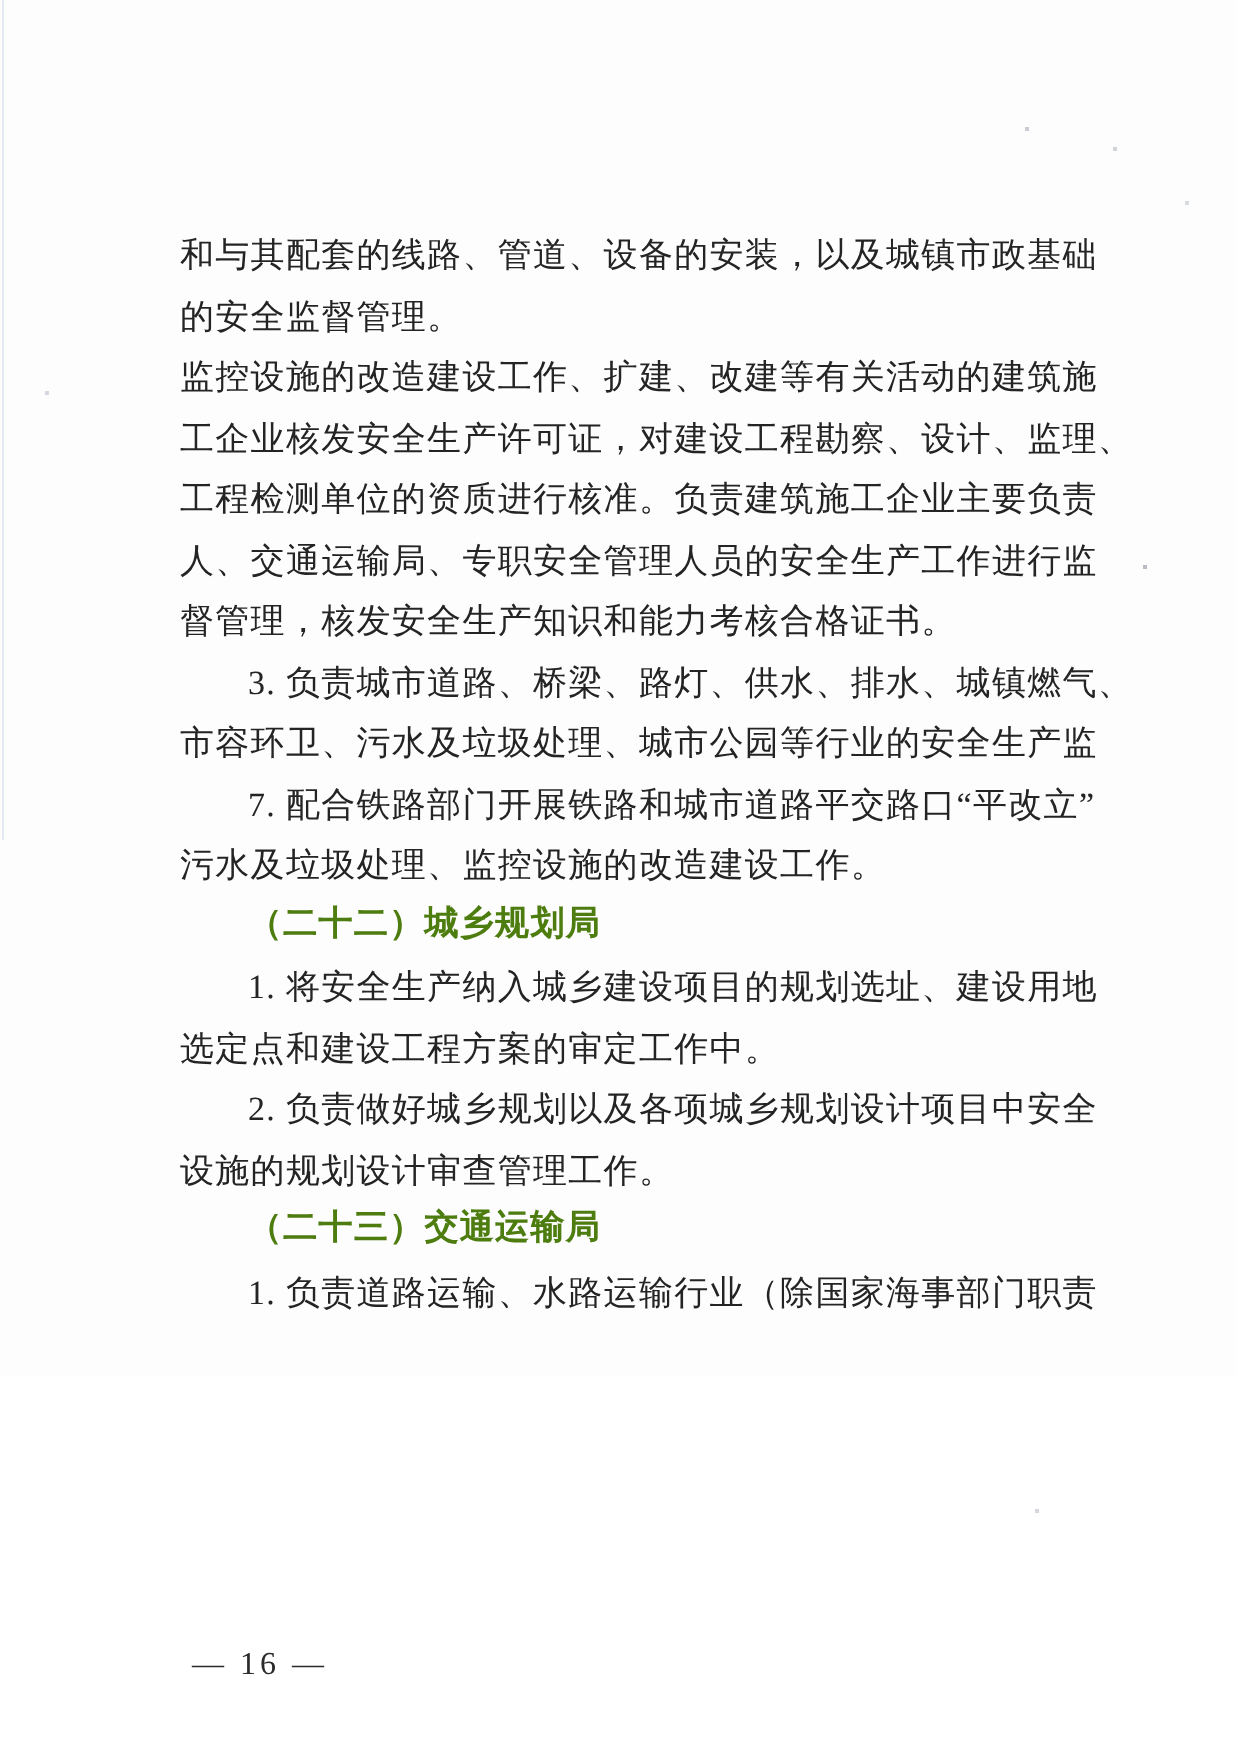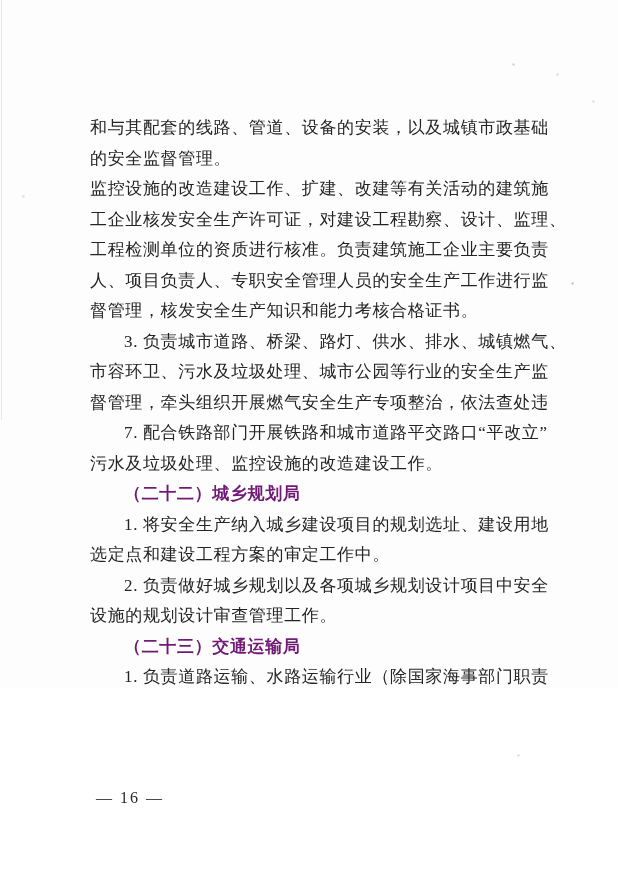--- a/index.html
+++ b/index.html
@@ -56,49 +56,49 @@
     line-height: 30.5px;
     letter-spacing: 0.65px;
     white-space: nowrap;
     color: #242424;
   }
   .line.indent {
     padding-left: 34px;
   }
   .line.heading {
     font-weight: bold;
-    color: #701a75;
+    color: #4d7c0f;
+    font-family: Liberation Mono, monospace;
   }
   .page-number {
     position: absolute;
     left: 96px;
-    top: 786px;
+    top: 821px;
     font-size: 16px;
     line-height: 24px;
     letter-spacing: 2px;
     color: #2a2a2a;
   }
 </style>
 </head>
 <body>
 
 <div class="page">
   <div class="scan-edge"></div>
   <div class="scan-noise"></div>
   <main class="doc-body" id="doc-body">
       <div class="line">和与其配套的线路、管道、设备的安装，以及城镇市政基础</div>
       <div class="line">的安全监督管理。</div>
       <div class="line">监控设施的改造建设工作、扩建、改建等有关活动的建筑施</div>
       <div class="line">工企业核发安全生产许可证，对建设工程勘察、设计、监理、</div>
       <div class="line">工程检测单位的资质进行核准。负责建筑施工企业主要负责</div>
-      <div class="line">人、项目负责人、专职安全管理人员的安全生产工作进行监</div>
+      <div class="line">人、交通运输局、专职安全管理人员的安全生产工作进行监</div>
       <div class="line">督管理，核发安全生产知识和能力考核合格证书。</div>
       <div class="line indent">3. 负责城市道路、桥梁、路灯、供水、排水、城镇燃气、</div>
       <div class="line">市容环卫、污水及垃圾处理、城市公园等行业的安全生产监</div>
-      <div class="line">督管理，牵头组织开展燃气安全生产专项整治，依法查处违</div>
       <div class="line indent">7. 配合铁路部门开展铁路和城市道路平交路口“平改立”</div>
       <div class="line">污水及垃圾处理、监控设施的改造建设工作。</div>
       <div class="line indent heading">（二十二）城乡规划局</div>
       <div class="line indent">1. 将安全生产纳入城乡建设项目的规划选址、建设用地</div>
       <div class="line">选定点和建设工程方案的审定工作中。</div>
       <div class="line indent">2. 负责做好城乡规划以及各项城乡规划设计项目中安全</div>
       <div class="line">设施的规划设计审查管理工作。</div>
       <div class="line indent heading">（二十三）交通运输局</div>
       <div class="line indent">1. 负责道路运输、水路运输行业（除国家海事部门职责</div>
     </main>

